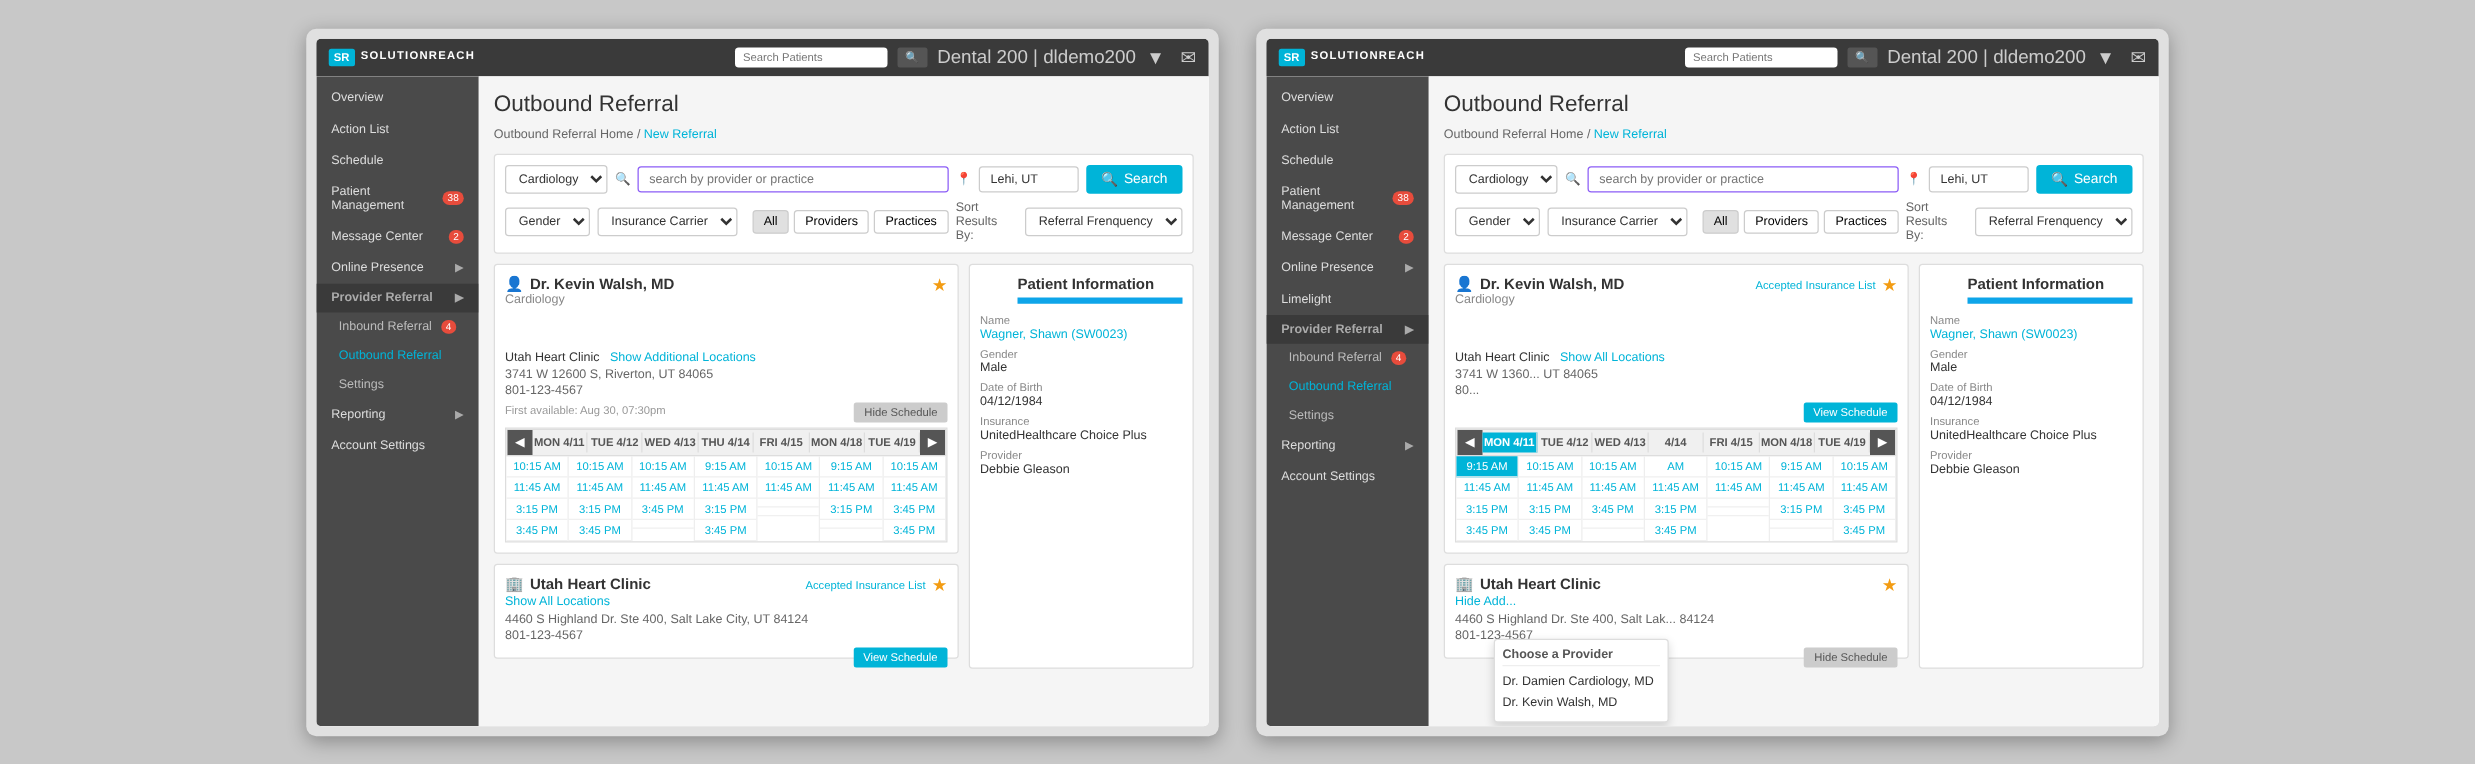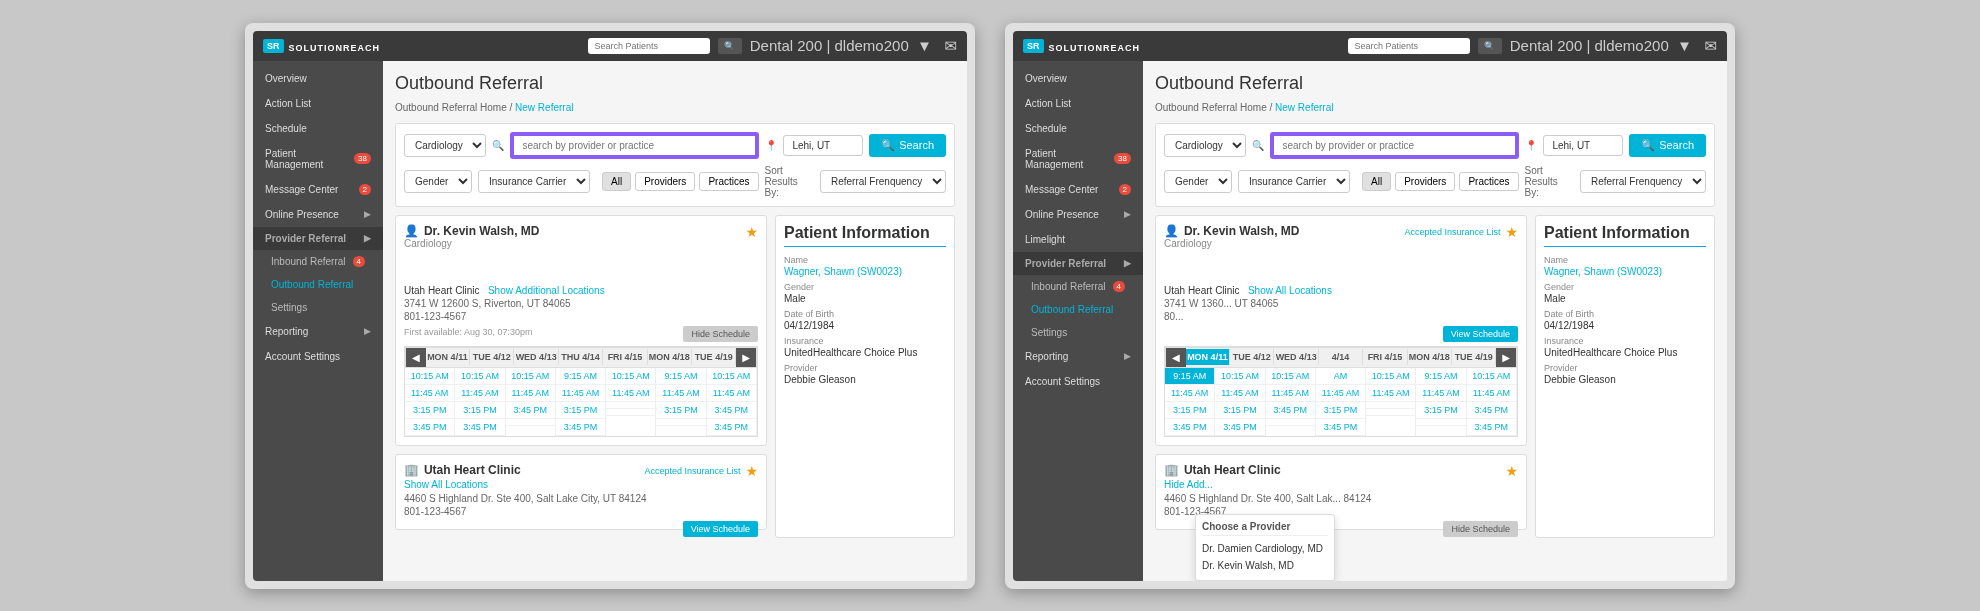--- a/index.html
+++ b/index.html
@@ -39,21 +39,21 @@
       background: #3a3a3a;
       height: 30px;
       display: flex;
       align-items: center;
       justify-content: space-between;
       padding: 0 10px;
       flex-shrink: 0;
     }
     .top-bar-logo {
       display: flex;
-      align-items: flex-end;
+      align-items: flex-start;
       gap: 5px;
     }
     .sr-logo {
       background: #00b4d8;
       color: white;
       font-weight: bold;
       font-size: 9px;
       padding: 2px 4px;
       border-radius: 2px;
     }
@@ -182,21 +182,21 @@
     .filter-row:last-child { margin-bottom: 0; }
     .filter-select {
       border: 1px solid #ccc;
       border-radius: 3px;
       padding: 4px 6px;
       font-size: 10px;
       background: white;
       color: #333;
     }
     .filter-input {
-      border: 4px solid #8b5cf6;
+      border: 1px solid #8b5cf6;
       border-radius: 3px;
       padding: 4px 8px;
       font-size: 10px;
       flex: 1;
       color: #999;
     }
     .location-input {
       border: 1px solid #ccc;
       border-radius: 3px;
       padding: 4px 8px;
@@ -358,26 +358,27 @@
     
     .patient-panel {
       width: 180px;
       background: white;
       border: 1px solid #ddd;
       border-radius: 3px;
       padding: 8px;
       flex-shrink: 0;
     }
     .patient-panel-title {
-      font-size: 16px;
+      font-size: 12px;
       font-weight: bold;
       color: #333;
       margin-bottom: 8px;
-      border-bottom: 1px solid #0ea5e9;
+      border-bottom: 5px solid #0ea5e9;
       padding-bottom: 4px;
+      margin-left: 30px;
     }
     .patient-info-row {
       margin-bottom: 5px;
     }
     .patient-info-label {
       font-size: 9px;
       color: #888;
       margin-bottom: 1px;
     }
     .patient-info-value {

